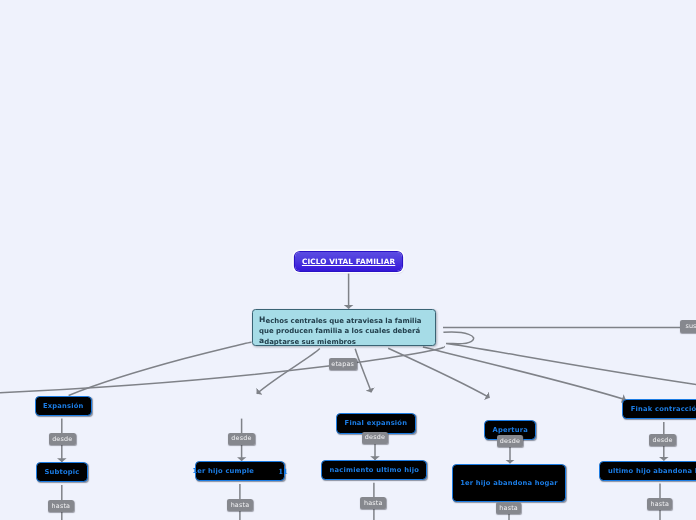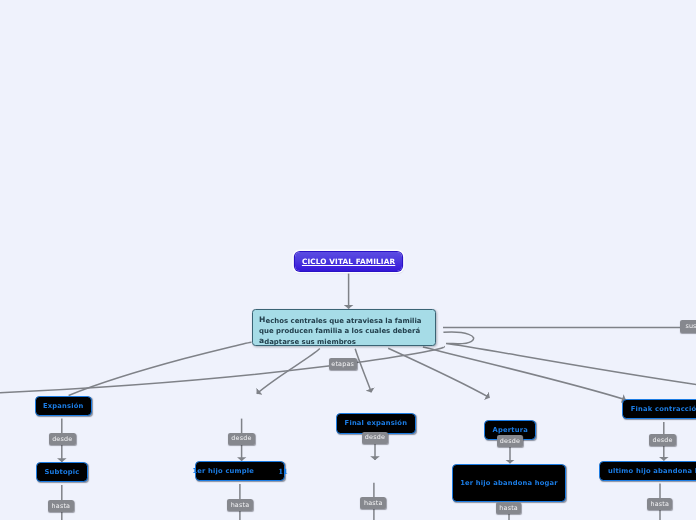--- a/index.html
+++ b/index.html
@@ -106,20 +106,23 @@
 
 <div class="node topic" style="left:36.2px;top:462.3px;width:51.7px;height:20.0px;">
   <span>Subtopic</span>
     </div>
 
 <div class="node topic" style="left:195.2px;top:461.2px;width:90.0px;height:20.2px;gap:12px;">
   <span>1er hijo cumple</span>
       <span class="num">11</span>
     </div>
 
+<div class="node topic" style="left:321.3px;top:460.3px;width:106.0px;height:19.9px;">
+  <span>nacimiento ultimo hijo</span>
+    </div>
 
 <div class="node topic" style="left:452.0px;top:463.7px;width:114.0px;height:38px;">
   <span>1er hijo abandona hogar</span>
     </div>
 
 <div class="node topic" style="left:598.6px;top:461.0px;width:128.6px;height:20.0px;">
   <span>ultimo hijo abandona hogar</span>
     </div>
 
 <div class="elabel" style="left:328.5px;top:358.1px;width:28.4px;height:12.1px;justify-content:center;">

